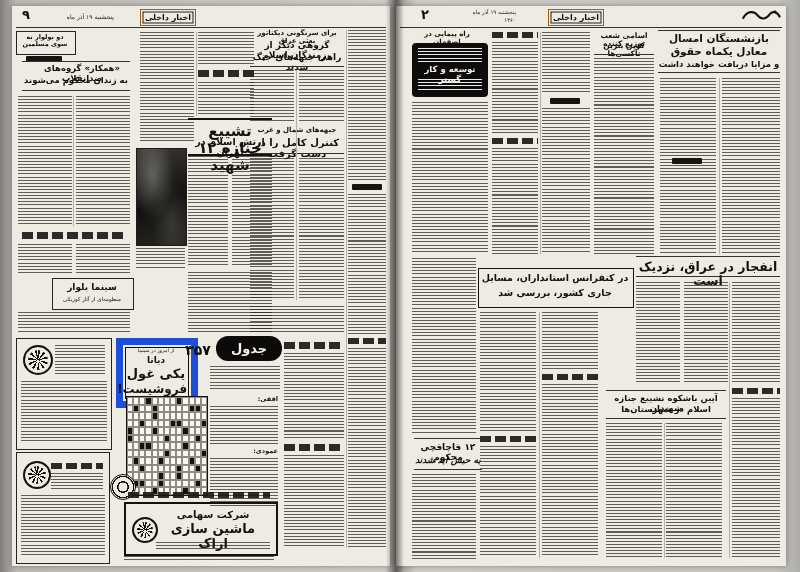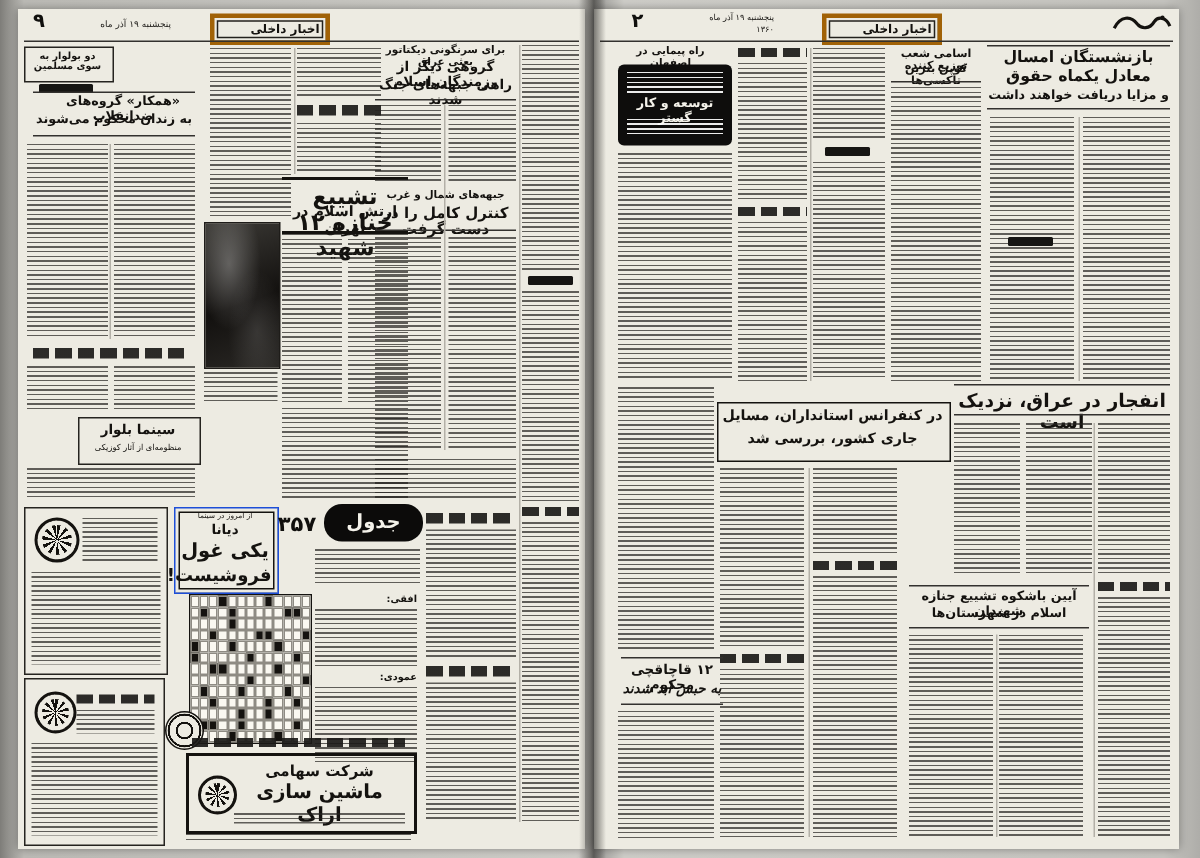--- a/index.html
+++ b/index.html
@@ -9,22 +9,22 @@
   .page{position:absolute;background:#edebe2;direction:rtl;box-shadow:0 0 6px rgba(0,0,0,.35);}
   .abs{position:absolute;}
   .txt{position:absolute;background-image:repeating-linear-gradient(to bottom,rgba(35,33,30,.78) 0 1px,transparent 1px 3.1px);opacity:.9;}
   .txt-head{position:absolute;background-image:repeating-linear-gradient(90deg,#1b1a18 0 11px,transparent 11px 15px);opacity:.92;}
   .wtxt{position:absolute;background-image:repeating-linear-gradient(to bottom,rgba(255,255,255,.92) 0 1px,transparent 1px 3.2px);}
   .chip{position:absolute;background:#161513;border-radius:1px;}
   .rule-h{position:absolute;height:1px;background:#33312e;}
   .vr{position:absolute;width:1px;background:#b3b0a7;}
   .h{position:absolute;font-weight:bold;color:#14120f;text-align:center;line-height:1.12;direction:rtl;}
   .box{position:absolute;border:1px solid #25231f;text-decoration:underline;}
-  .section-box{position:absolute;border:3px solid #a16207;box-shadow:inset 0 0 0 1.5px #edebe2,inset 0 0 0 2.5px #23211d;
-               display:flex;align-items:center;justify-content:center;font-weight:bold;font-size:8px;color:#14120f;padding-left:20px;}
+  .section-box{position:absolute;border:1px solid #a16207;box-shadow:inset 0 0 0 1.5px #edebe2,inset 0 0 0 2.5px #23211d;
+               display:flex;align-items:center;justify-content:center;font-weight:bold;font-size:8px;color:#14120f;}
   .photo{position:absolute;border:1px solid #1e1c19;
          background:radial-gradient(ellipse at 32% 28%,rgba(255,255,255,.28),transparent 45%),
                     radial-gradient(ellipse at 70% 75%,rgba(255,255,255,.12),transparent 40%),
                     linear-gradient(160deg,#3c3a36,#13110f 55%,#2a2825);}
   .circle-logo{position:absolute;border-radius:50%;border:2px solid #14120f;
          background:repeating-conic-gradient(#14120f 0 14deg,#edebe2 14deg 34deg);
          box-shadow:inset 0 0 0 3px #edebe2;}
   .seal{position:absolute;border-radius:50%;border:1.5px solid #14120f;
          background:radial-gradient(circle at 50% 50%,#edebe2 0 26%,#14120f 27% 34%,#edebe2 35% 58%,#14120f 59% 66%,#edebe2 67%);}
   .banner{position:absolute;background:#0c0b0a;border-radius:12px;color:#f4f2ea;display:flex;align-items:center;justify-content:center;
@@ -110,21 +110,21 @@
     <div class="vr" style="left:284px;top:64px;height:230px;"></div>
     <div class="txt" style="left:238px;top:300px;width:94px;height:28px;"></div>
 
     <div class="txt" style="left:336px;top:24px;width:38px;height:150px;"></div>
     <div class="chip" style="left:340px;top:178px;width:30px;height:6px;"></div>
     <div class="txt" style="left:336px;top:188px;width:38px;height:140px;"></div>
     <div class="txt-head" style="left:336px;top:332px;width:38px;height:6px;"></div>
     <div class="txt" style="left:336px;top:342px;width:38px;height:200px;"></div>
     <div class="vr" style="left:334px;top:24px;height:518px;"></div>
 
-    <div class="abs" style="left:104px;top:332px;width:68px;height:56px;border:1px solid #1d4ed8;box-shadow:inset 0 0 0 2px #edebe2,inset 0 0 0 3px #14120f;">
+    <div class="abs" style="left:104px;top:332px;width:68px;height:56px;border:7px solid #1d4ed8;box-shadow:inset 0 0 0 2px #edebe2,inset 0 0 0 3px #14120f;">
       <div class="h" style="left:2px;top:3px;width:62px;font-size:5px;font-weight:normal;">از امروز در سینما</div>
       <div class="h" style="left:2px;top:10px;width:62px;font-size:9px;">دیانا</div>
       <div class="h" style="left:2px;top:22px;width:62px;font-size:13px;">یکی غول</div>
       <div class="h" style="left:2px;top:38px;width:62px;font-size:12px;">فروشیست!</div>
     </div>
 
     <div class="num" style="left:172px;top:336px;width:28px;font-size:14px;">۳۵۷</div>
     <div class="banner" style="left:204px;top:330px;width:66px;height:25px;font-size:13px;">
       <span>جدول</span>
     </div>

